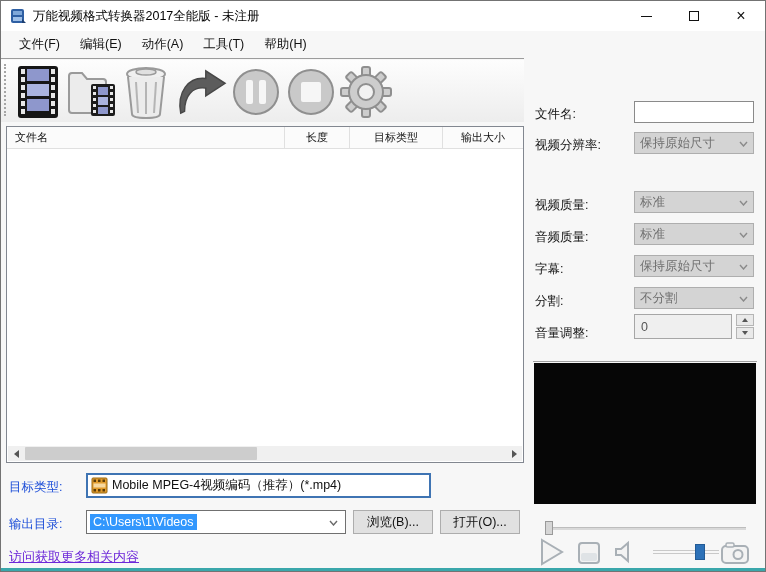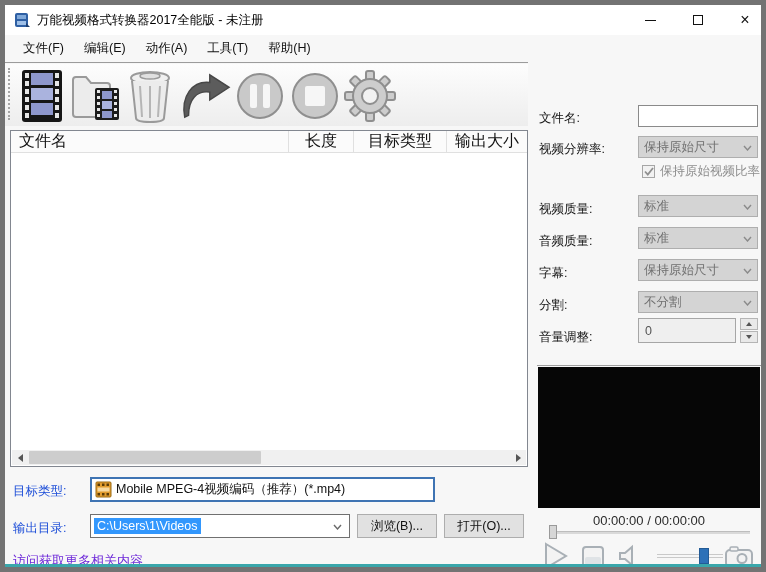--- a/index.html
+++ b/index.html
@@ -1,39 +1,39 @@
 <!DOCTYPE html>
 <html><head>
 <meta charset="utf-8">
 <style>
   * { margin:0; padding:0; box-sizing:border-box; }
   html,body { background:#cfd8dc; font-family:"Liberation Sans","DejaVu Sans",sans-serif; }
   #window {
     position:relative; width:766px; height:572px; background:#f7f7f7;
-    border:5px solid #737373; overflow:hidden; font-size:13px; color:#111;
+    border:1px solid #737373; overflow:hidden; font-size:13px; color:#111;
   }
   
   .titlebar { position:absolute; left:0; top:0; width:100%; height:30px; background:#ffffff; }
   .app-icon { position:absolute; left:9px; top:7px; width:17px; height:16px; }
   .title-text { position:absolute; left:32px; top:7px; font-size:12.5px; color:#000; white-space:nowrap; }
   .winbtn { position:absolute; top:0; width:44px; height:30px; display:flex; align-items:center; justify-content:center; }
   .winbtn.min { left:623px; } .winbtn.max { left:671px; } .winbtn.close { left:718px; }
   .glyph-min { width:11px; height:0; border-top:1px solid #111; }
   .glyph-max { width:10px; height:10px; border:1px solid #111; }
   .glyph-close { font-size:16px; line-height:16px; color:#111; }
   
   .menubar { position:absolute; left:0; top:30px; width:523px; height:28px; display:flex; align-items:center; padding-left:8px; border-bottom:1px solid #9c9c9c; background:#f7f7f7; }
   .menu-item { padding:5px 10px; font-size:12.5px; color:#111; white-space:nowrap; }
   
   .toolbar { position:absolute; left:0; top:59px; width:523px; height:62px; background:linear-gradient(#fdfdfd,#ededed); }
   .toolbar-grip { position:absolute; left:3px; top:4px; height:52px; border-left:2px dotted #a5a5a5; }
   .tbtn { position:absolute; top:4px; width:54px; height:56px; display:flex; align-items:center; justify-content:center; }
   
   .filelist { position:absolute; left:5px; top:125px; width:518px; height:337px; background:#ffffff; border:1px solid #828790; }
-  .fl-header { position:absolute; left:0; top:0; width:100%; height:22px; background:#fbfbfb; border-bottom:1px solid #e0e0e0; display:flex; font-size:16px; }
+  .fl-header { position:absolute; left:0; top:0; width:100%; height:22px; background:#fbfbfb; border-bottom:1px solid #e0e0e0; display:flex; font-size:11px; }
   .fl-col { display:flex; align-items:center; border-right:1px solid #e0e0e0; height:100%; }
   .fl-col.c0 { width:278px; padding-left:8px; }
   .fl-col.c1 { width:65px; justify-content:center; }
   .fl-col.c2 { width:93px; justify-content:center; }
   .fl-col.c3 { width:80px; justify-content:center; border-right:none; }
   .hscroll { position:absolute; left:1px; bottom:1px; width:514px; height:15px; background:#f0f0f0; }
   .hs-arrow { position:absolute; top:0; width:16px; height:15px; display:flex; align-items:center; justify-content:center; }
   .hs-arrow.left { left:0; } .hs-arrow.right { right:0; }
   .tri-l { width:0; height:0; border-style:solid; border-width:4px 5px 4px 0; border-color:transparent #555 transparent transparent; }
   .tri-r { width:0; height:0; border-style:solid; border-width:4px 0 4px 5px; border-color:transparent transparent transparent #555; }
@@ -262,28 +262,20 @@
   <div class="rp-label" style="top:136px;">视频分辨率:</div>
   <div class="dd" style="top:131px;">
     <span class="dd-txt">保持原始尺寸</span>
     <span class="chev">
         <svg width="9" height="6" viewBox="0 0 9 6">
           <polyline points="1,1 4.5,5 8,1" fill="none" stroke="#8a8a8a" stroke-width="1.4"></polyline>
         </svg>
       </span>
   </div>
 
-  <div class="cb-row">
-    <div class="checkbox">
-      <svg width="10" height="9" viewBox="0 0 10 9">
-          <polyline points="1,4.5 3.8,7.5 9,1" fill="none" stroke="#8f8f8f" stroke-width="1.8"></polyline>
-        </svg>
-    </div>
-    <span class="cb-label">保持原始视频比率</span>
-  </div>
 
   <div class="rp-label" style="top:196px;">视频质量:</div>
   <div class="dd" style="top:190px;">
     <span class="dd-txt">标准</span>
     <span class="chev">
         <svg width="9" height="6" viewBox="0 0 9 6">
           <polyline points="1,1 4.5,5 8,1" fill="none" stroke="#8a8a8a" stroke-width="1.4"></polyline>
         </svg>
       </span>
   </div>
@@ -324,21 +316,20 @@
     <div class="spin-btn">
         <div class="tri-up"></div>
       </div>
     <div class="spin-btn">
         <div class="tri-dn"></div>
       </div>
   </div>
 
   <div class="rp-sep"></div>
   <div class="preview"></div>
-  <div class="time-text">00:00:00 / 00:00:00</div>
 
   <div class="seek-track"></div>
   <div class="seek-thumb"></div>
 
   <div class="pb" style="left:538px;">
     <svg width="26" height="28" viewBox="0 0 26 28">
       <polygon points="3,2 23,14 3,26" fill="#f3f3f3" stroke="#a9b0b6" stroke-width="2"></polygon>
     </svg>
   </div>
   <div class="pb" style="left:576px; top:540px;">

